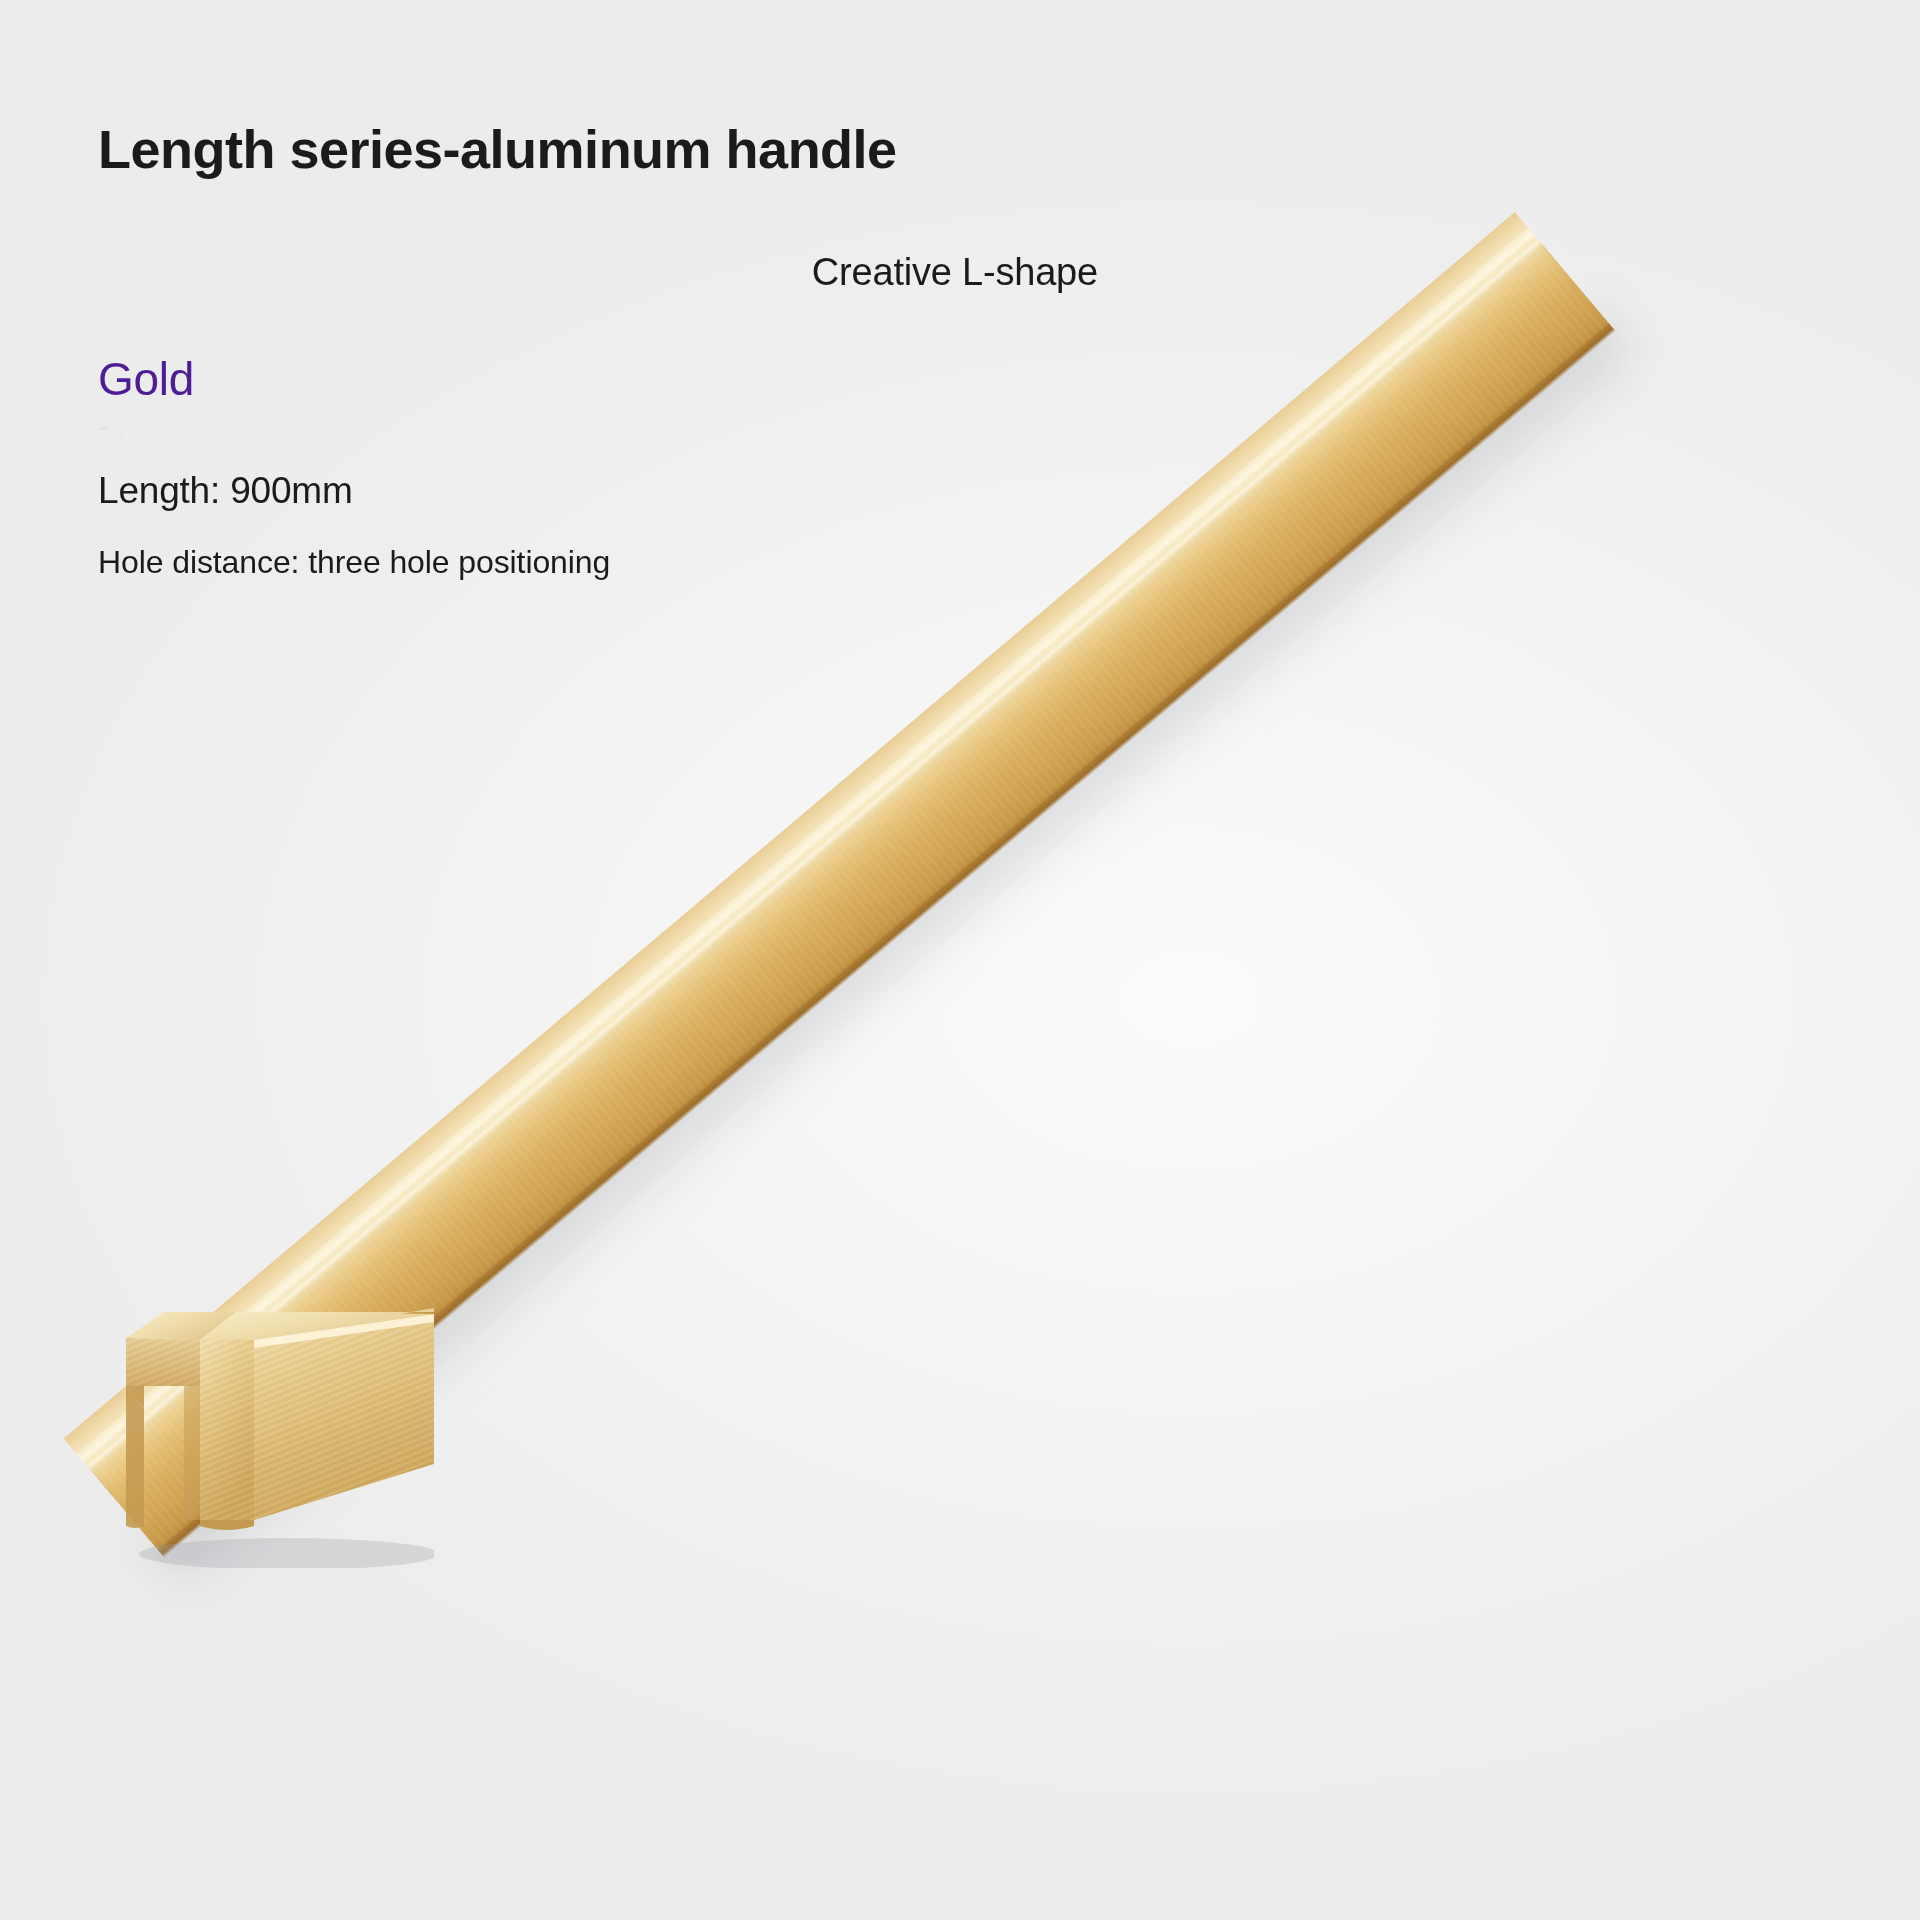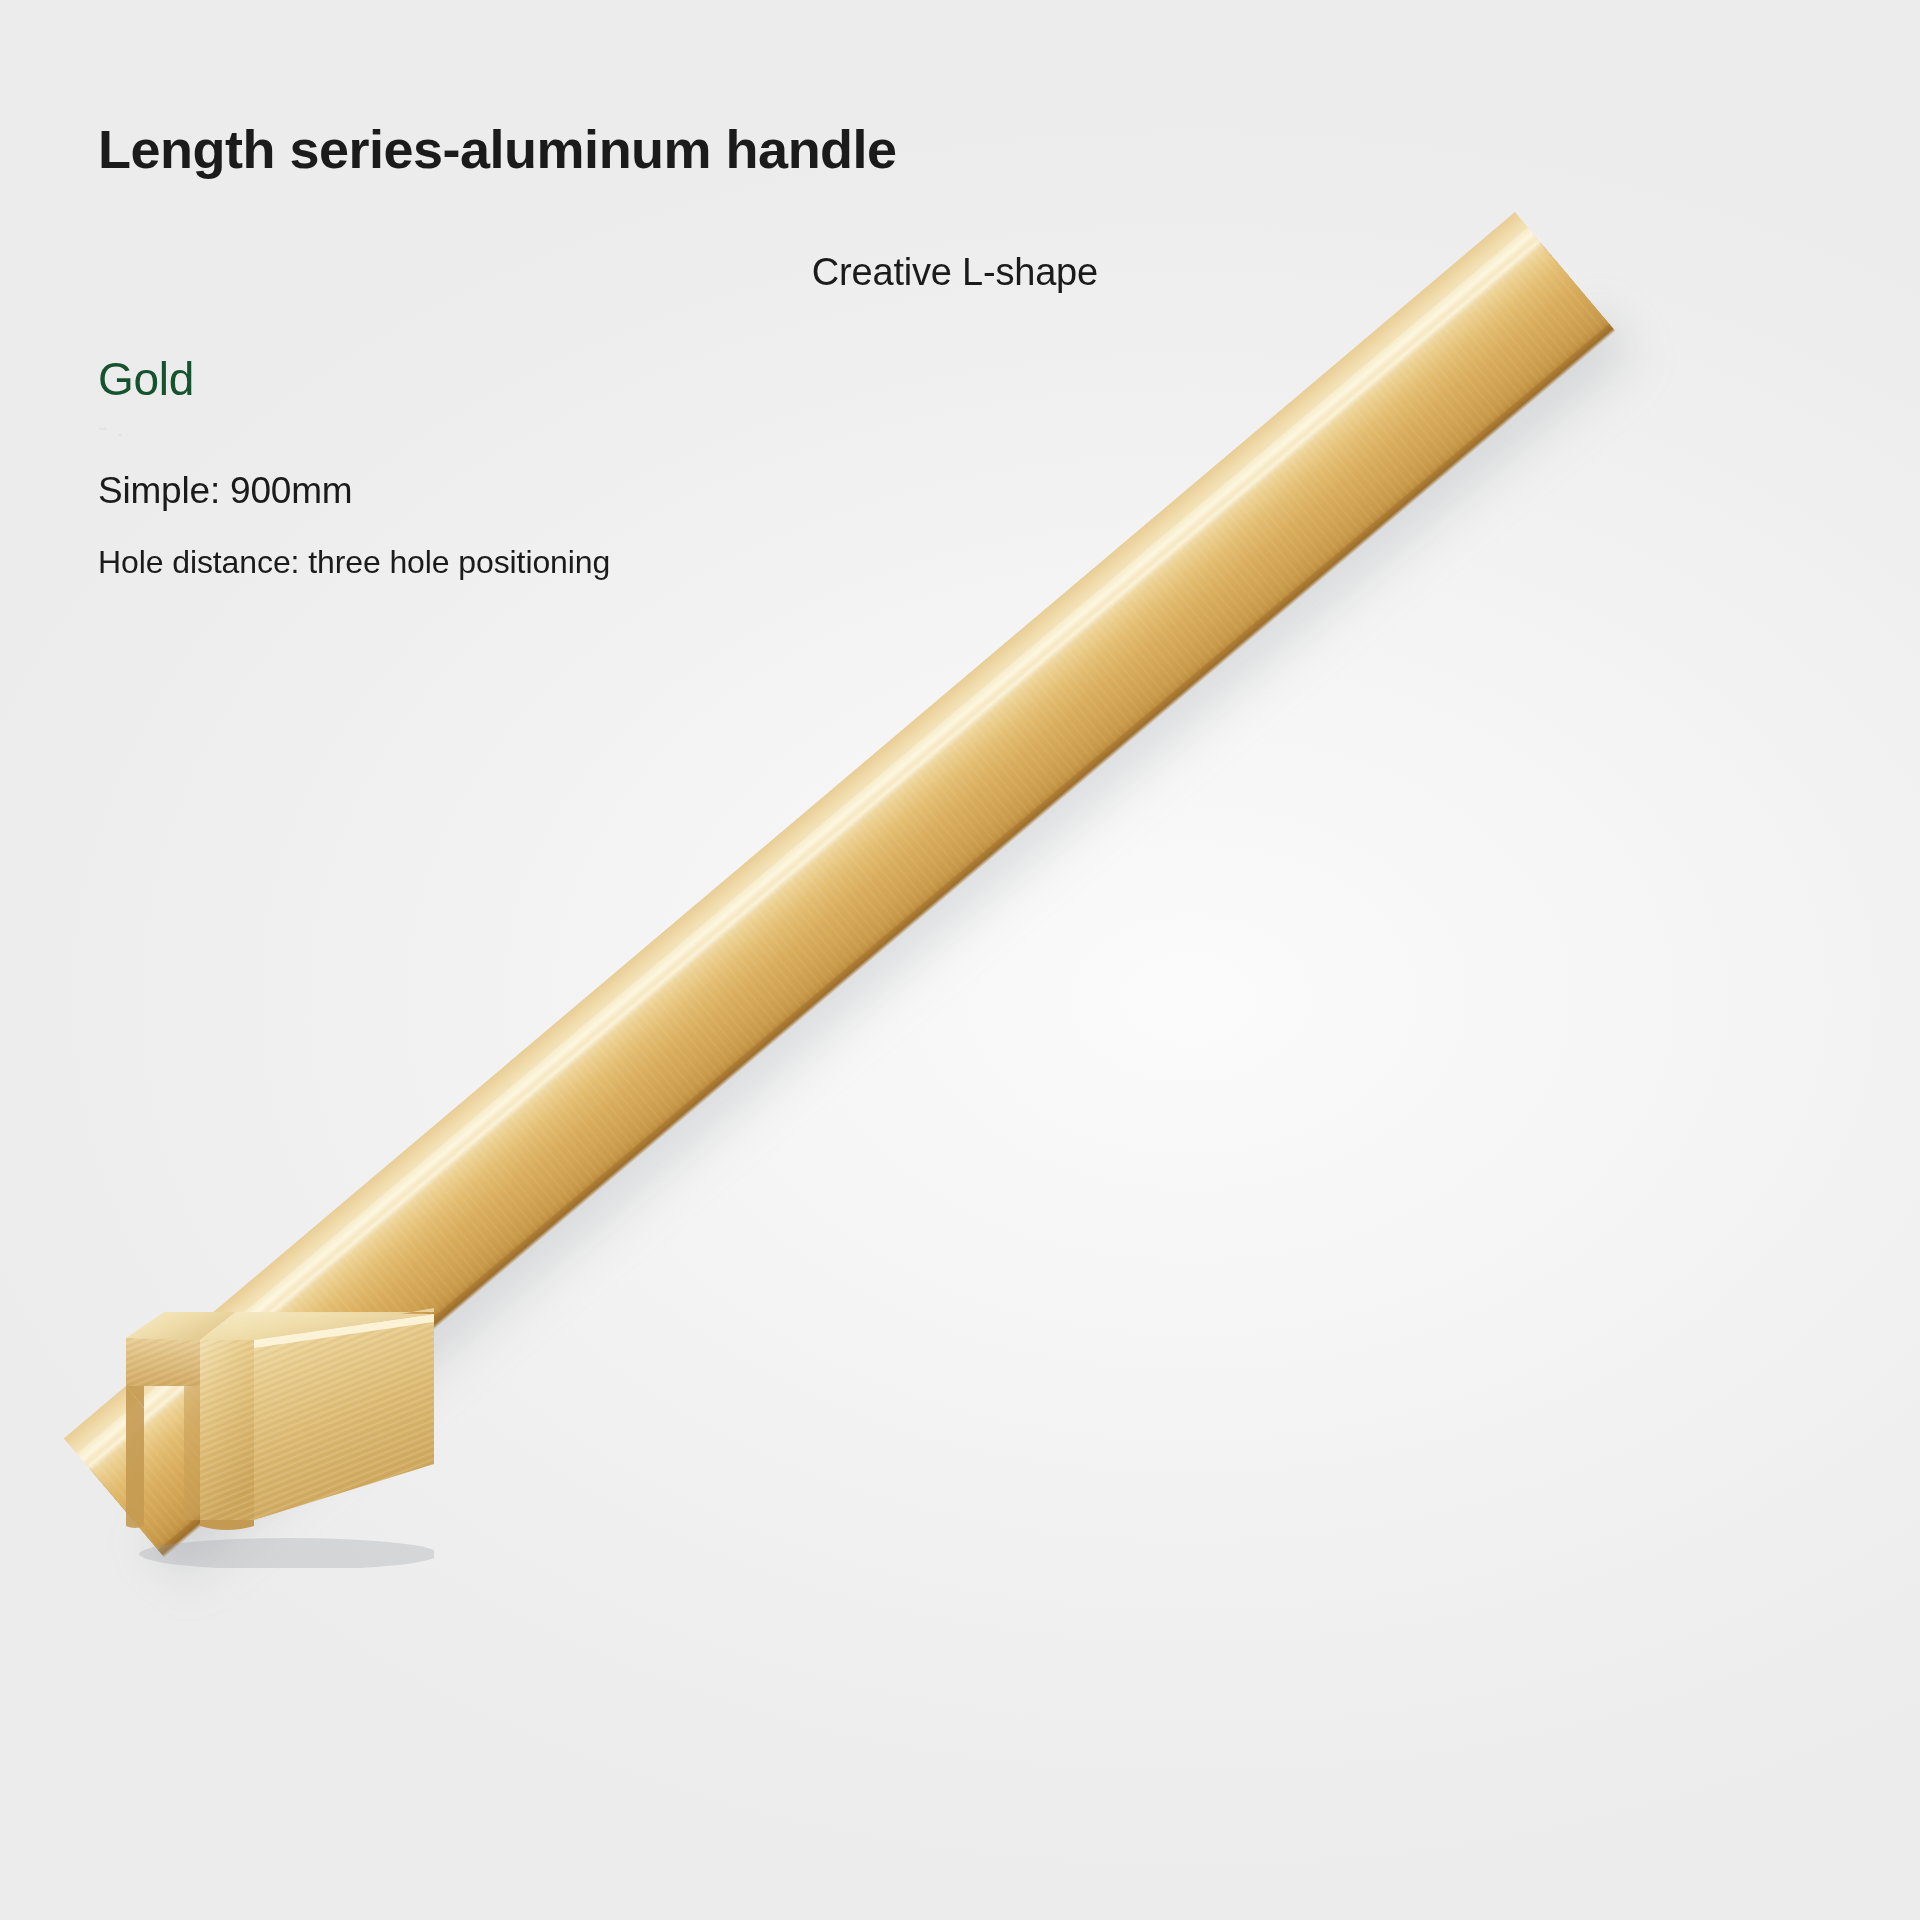--- a/index.html
+++ b/index.html
@@ -47,21 +47,21 @@
     font-weight: 400;
     color: #1b1b1b;
     letter-spacing: -0.2px;
     margin-top: 72px;
     white-space: nowrap;
     text-align: right;
   }
   .color-name {
     font-size: 46px;
     font-weight: 400;
-    color: #14532d;
+    color: #4c1d95;
     letter-spacing: -0.3px;
     margin-top: 58px;
     white-space: nowrap;
   }
   .ghost-line {
     font-size: 30px;
     color: #e1e1e1;
     height: 26px;
     overflow: hidden;
     margin-top: 4px;
@@ -301,18 +301,18 @@
         <path d="M 22 118 L 40 140 L 40 258 Q 31 262 22 258 Z" fill="#c49a52" opacity="0.9"></path>
       </svg>
     </div>
   </div>
 
   <div class="text-block">
     <div class="title">Length series-aluminum handle</div>
     <div class="subtitle">Creative L-shape</div>
     <div class="color-name">Gold</div>
     <div class="ghost-line">- .</div>
-    <div class="length-line">Simple: 900mm</div>
+    <div class="length-line">Length: 900mm</div>
     <div class="hole-line">Hole distance: three hole positioning</div>
   </div>
 
 
 </div>
 
 </body></html>

